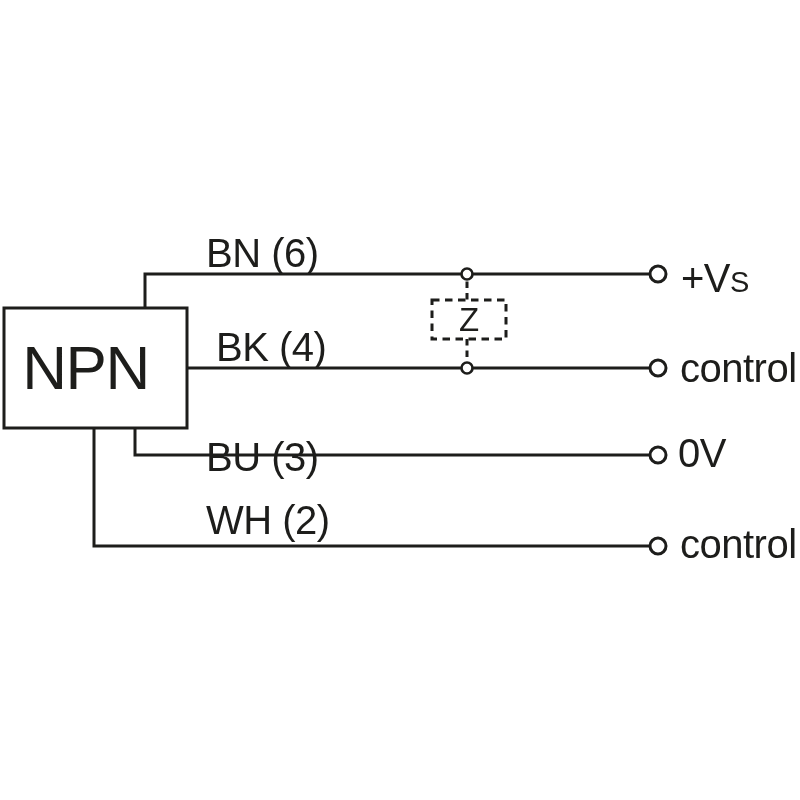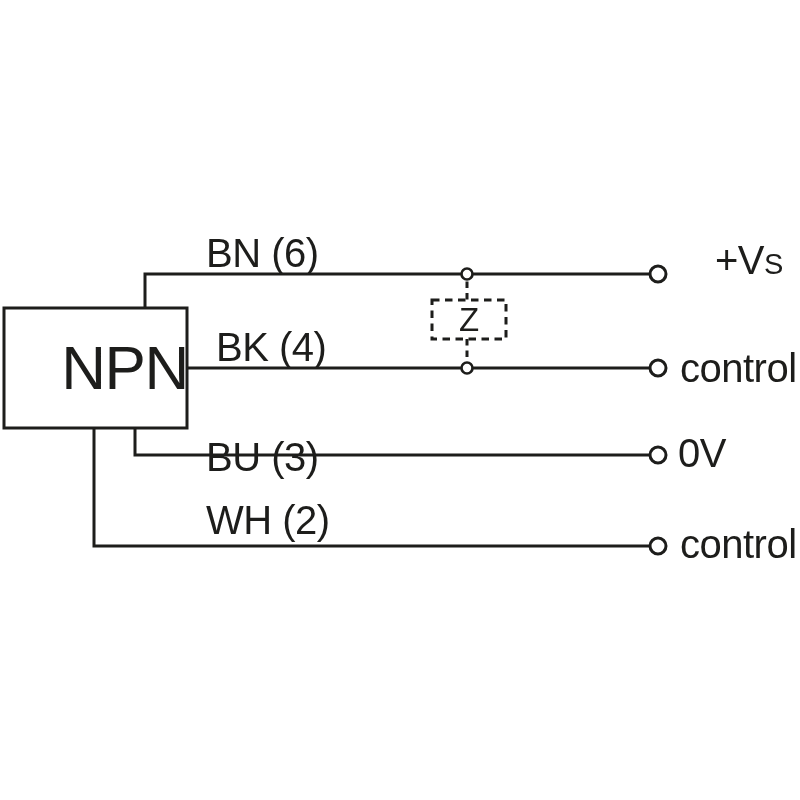--- a/index.html
+++ b/index.html
@@ -36,39 +36,38 @@
     left: 4px;
     top: 308px;
     width: 163px;
     height: 120px;
     display: flex;
     align-items: center;
     justify-content: center;
     font-size: 62px;
     line-height: 1;
     letter-spacing: -1.5px;
-    margin-left: 39px;
   }
   #impedance-label {
     position: absolute;
     left: 432px;
     top: 300px;
     width: 74px;
     height: 39px;
     display: flex;
     align-items: center;
     justify-content: center;
     font-size: 33px;
     line-height: 1;
   }
   .wire-label-bn { left: 206px; top: 233px; }
   .wire-label-bk { left: 216px; top: 327px; }
   .wire-label-bu { left: 206px; top: 418px; margin-top: 19px; }
   .wire-label-wh { left: 206px; top: 500px; }
-  .terminal-label-vs      { left: 681px; top: 240px; margin-left: 34px; }
+  .terminal-label-vs      { left: 681px; top: 258px; }
   .terminal-label-output  { left: 680px; top: 348px; }
   .terminal-label-0v      { left: 678px; top: 433px; }
   .terminal-label-control { left: 680px; top: 524px; }
   .sub-s {
     font-size: 29px;
     text-transform: uppercase;
   }
 </style>
 </head>
 <body>

